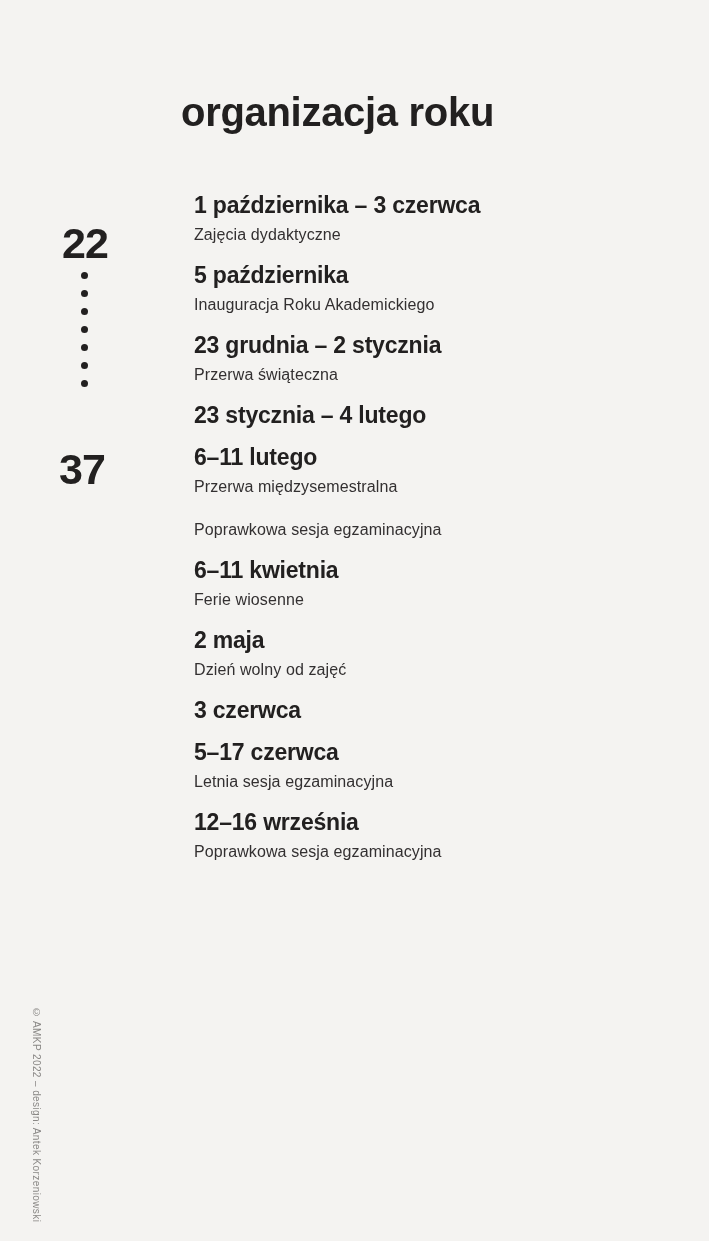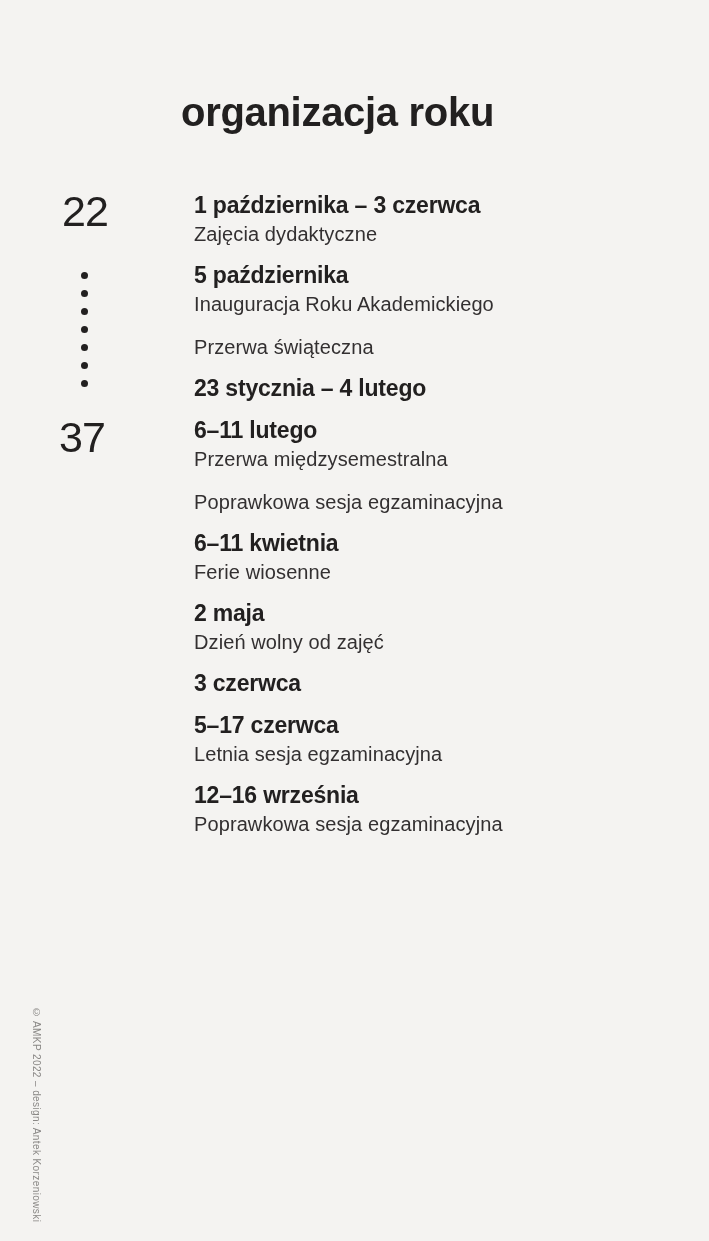--- a/index.html
+++ b/index.html
@@ -23,24 +23,25 @@
     left:181px;
     top:90px;
     font-size:40px;
     font-weight:700;
     letter-spacing:-0.3px;
     line-height:1.1;
   }
 
   .year{
     position:absolute;
-    font-weight:400;
+    font-weight:700;
     font-size:43px;
     line-height:1;
     letter-spacing:-1px;
+    margin-top:32px;
   }
   .year-top{left:62px;top:190px;}
   .year-bottom{left:59px;top:416px;}
 
   .dots-column{
     position:absolute;
     left:81px;
     top:272px;
     display:flex;
     flex-direction:column;
@@ -61,21 +62,21 @@
   }
   .entry{width:470px;}
   .entry-date{
     font-size:23px;
     font-weight:700;
     letter-spacing:-0.2px;
     line-height:27px;
   }
   .entry-label{
     margin-top:3px;
-    font-size:20px;
+    font-size:16px;
     font-weight:400;
     color:#333031;
     letter-spacing:0.1px;
     line-height:25px;
   }
 
   .footer-credit{
     position:absolute;
     left:31px;
     top:1007px;
@@ -113,20 +114,21 @@
     <div class="entry-date">1 października – 3 czerwca</div>
     <div class="entry-label">Zajęcia dydaktyczne</div>
   </div>
 
   <div class="entry">
     <div class="entry-date">5 października</div>
     <div class="entry-label">Inauguracja Roku Akademickiego</div>
   </div>
 
   <div class="entry">
+    <div class="entry-date">23 grudnia – 2 stycznia</div>
     <div class="entry-label">Przerwa świąteczna</div>
   </div>
 
   <div class="entry">
     <div class="entry-date">23 stycznia – 4 lutego</div>
   </div>
 
   <div class="entry">
     <div class="entry-date">6–11 lutego</div>
     <div class="entry-label">Przerwa międzysemestralna</div>

